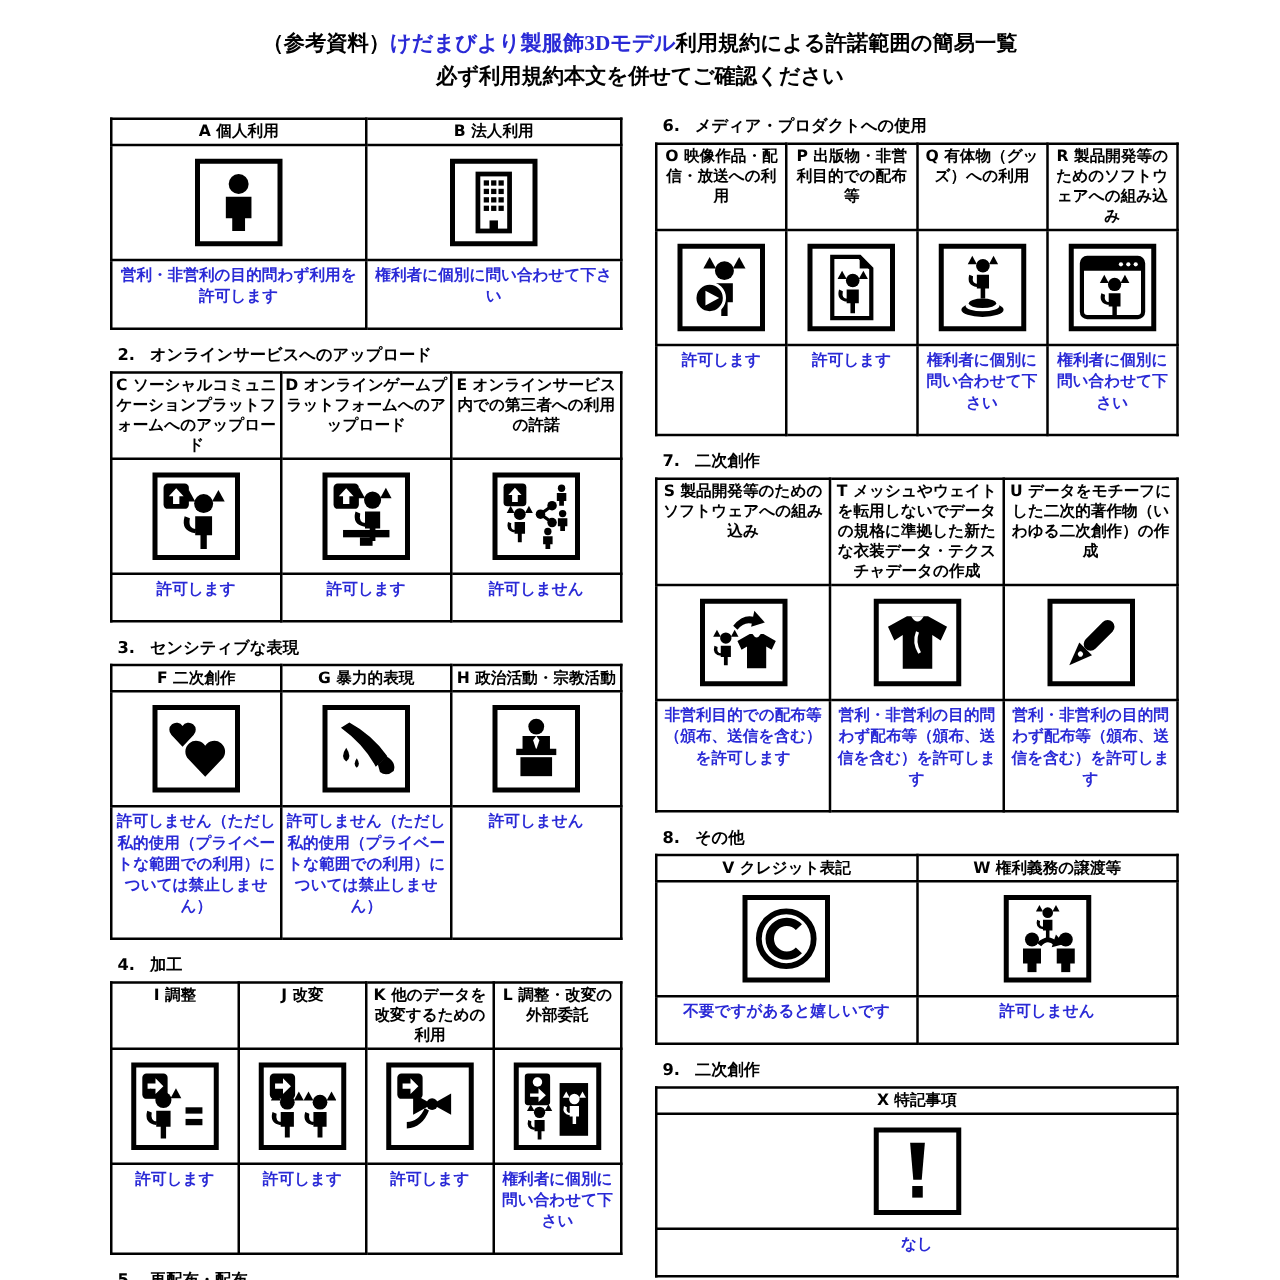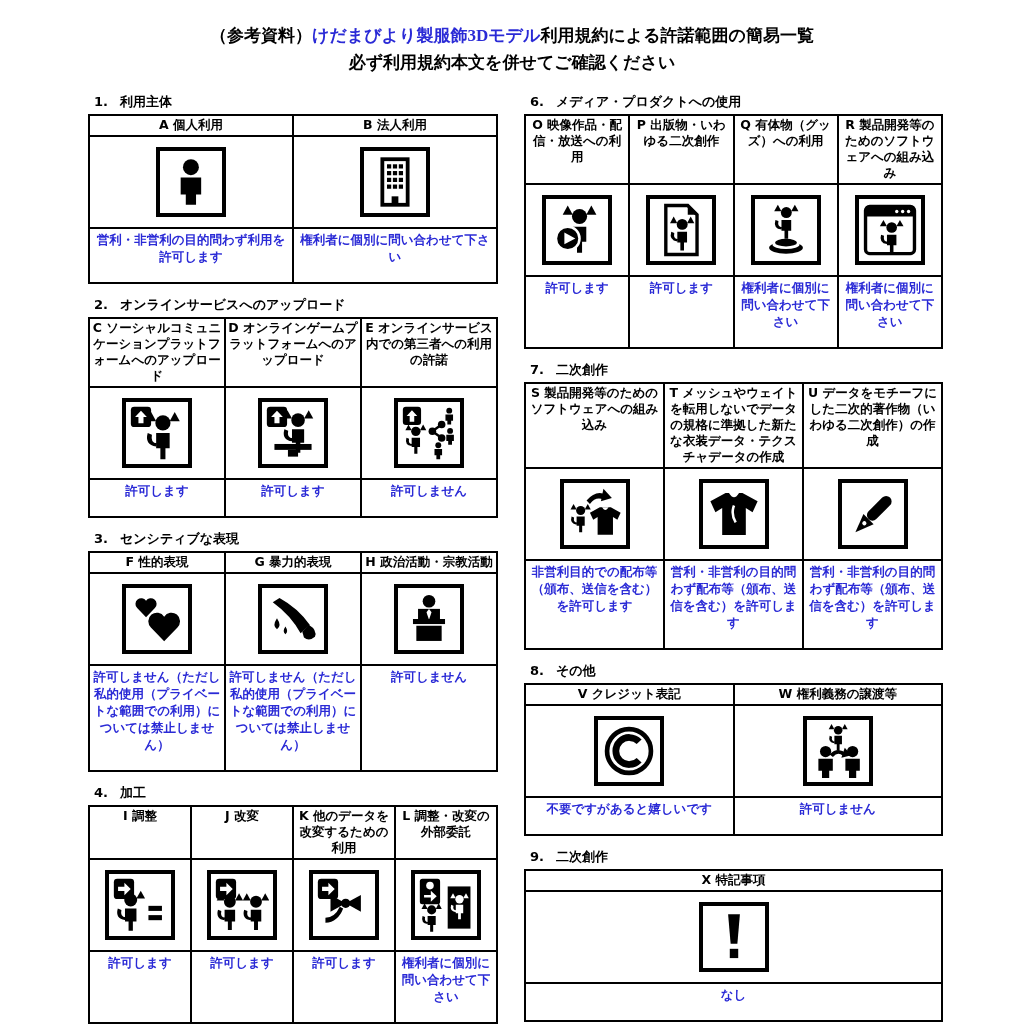--- a/index.html
+++ b/index.html
@@ -231,21 +231,20 @@
 </svg>
 
 <div class="title">
   <div><span>（参考資料）</span><span class="hl">けだまびより製服飾3Dモデル</span><span>利用規約による許諾範囲の簡易一覧</span></div>
   <div>必ず利用規約本文を併せてご確認ください</div>
 </div>
 
 <div class="col col-left">
 
   <div class="section">
-    <div class="sec-label"><span class="num">1.</span><span>利用主体</span></div>
     <table>
       <tbody>
           <tr>
         <td class="hdr">A 個人利用</td>
         <td class="hdr">B 法人利用</td>
       </tr>
       <tr>
         <td class="ico">
               <div class="iconbox">
                 <svg>
@@ -308,21 +307,21 @@
       </tr>
     </tbody>
       </table>
   </div>
 
   <div class="section">
     <div class="sec-label"><span class="num">3.</span><span>センシティブな表現</span></div>
     <table>
       <tbody>
           <tr>
-        <td class="hdr">F 性的表現</td>
+        <td class="hdr">F 二次創作</td>
         <td class="hdr">G 暴力的表現</td>
         <td class="hdr">H 政治活動・宗教活動</td>
       </tr>
       <tr>
         <td class="ico">
               <div class="iconbox">
                 <svg>
                   <use href="#i-hearts"></use>
                 </svg>
               </div>
@@ -417,21 +416,21 @@
 </div>
 
 <div class="col col-right">
 
   <div class="section">
     <div class="sec-label"><span class="num">6.</span><span>メディア・プロダクトへの使用</span></div>
     <table>
       <tbody>
           <tr>
         <td class="hdr">O 映像作品・配信・放送への利用</td>
-        <td class="hdr">P 出版物・いわゆる二次創作</td>
+        <td class="hdr">P 出版物・非営利目的での配布等</td>
         <td class="hdr">Q 有体物（グッズ）への利用</td>
         <td class="hdr">R 製品開発等のためのソフトウェアへの組み込み</td>
       </tr>
       <tr>
         <td class="ico">
               <div class="iconbox">
                 <svg>
                   <use href="#i-video-cat"></use>
                 </svg>
               </div>

